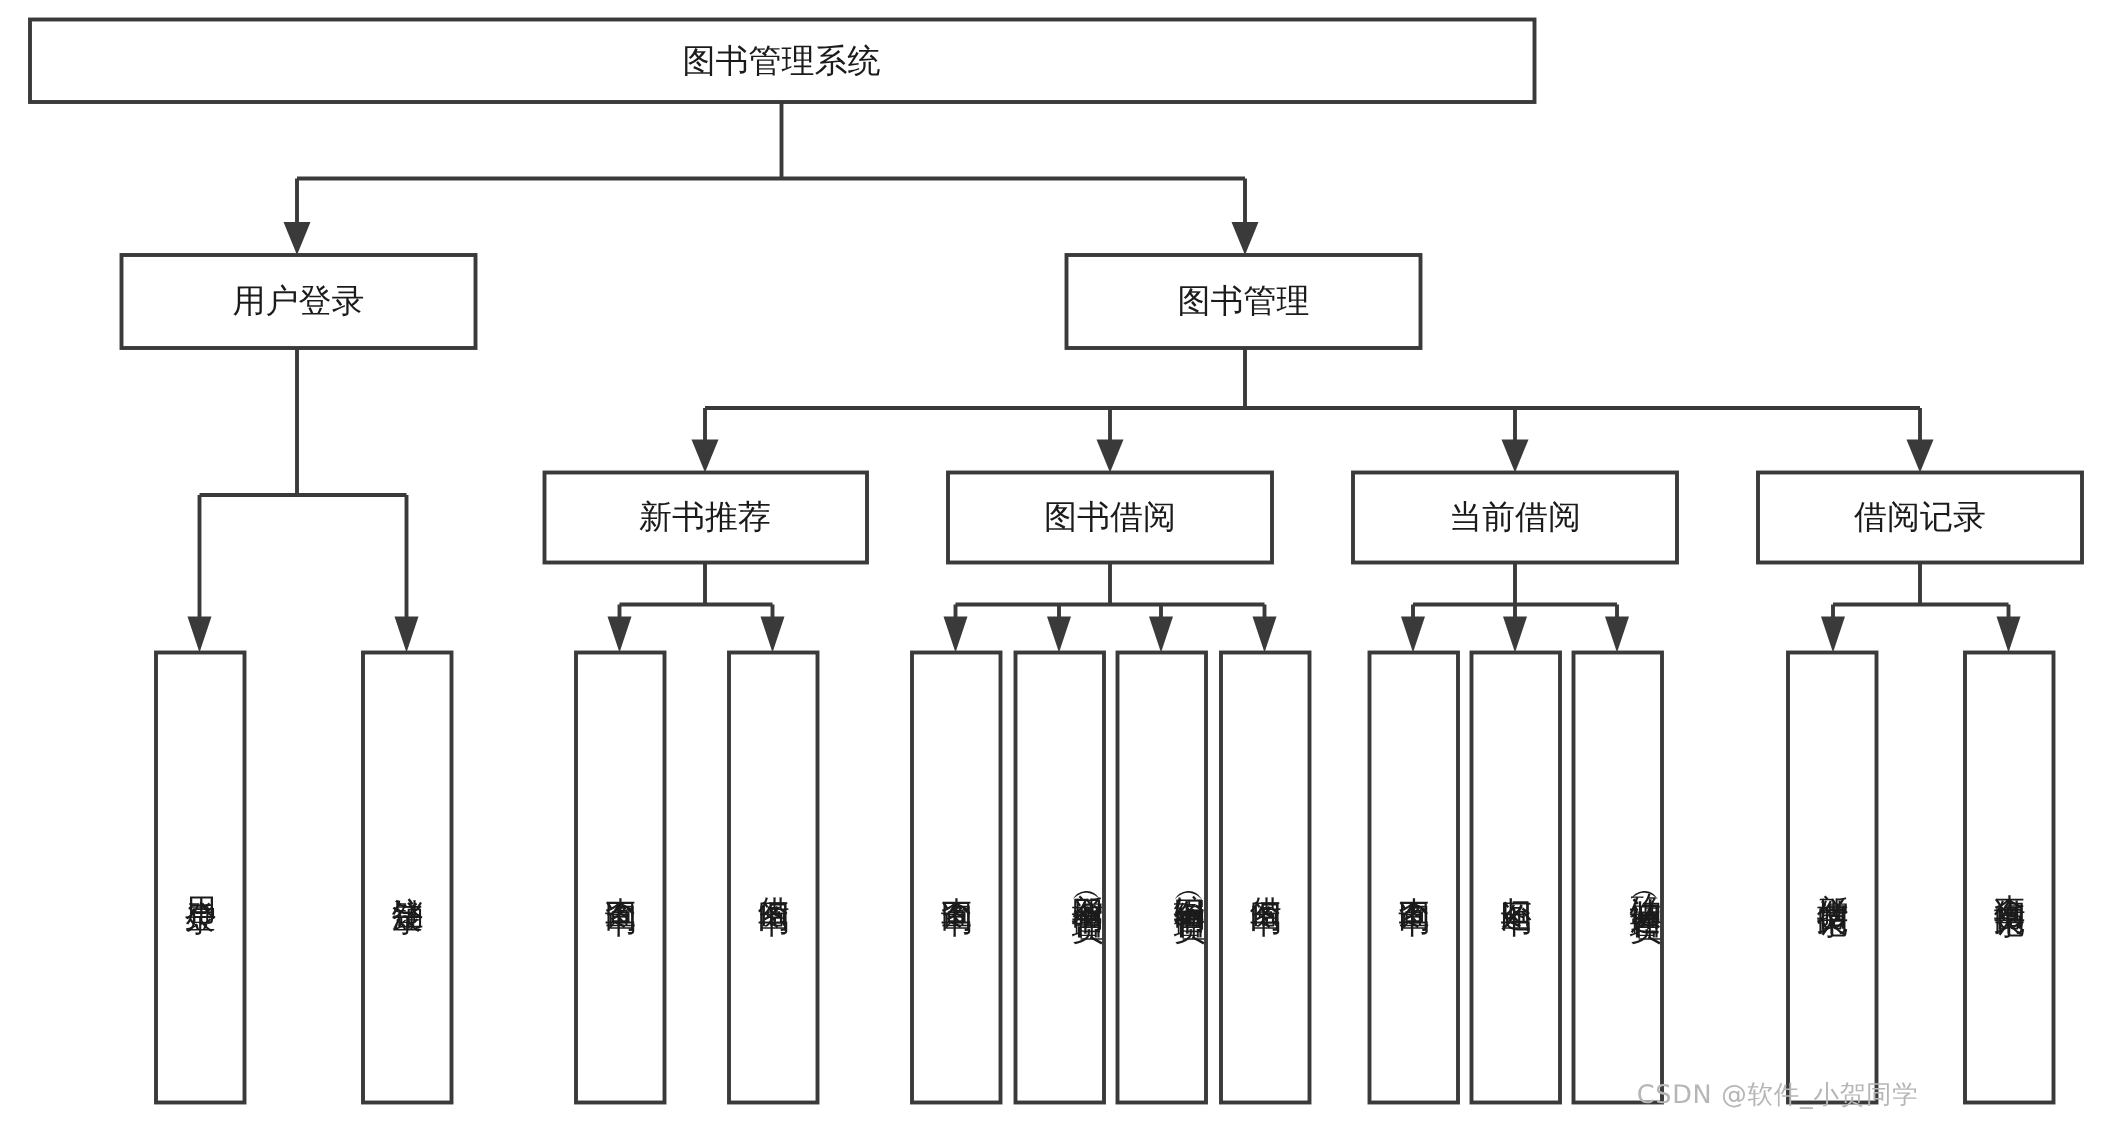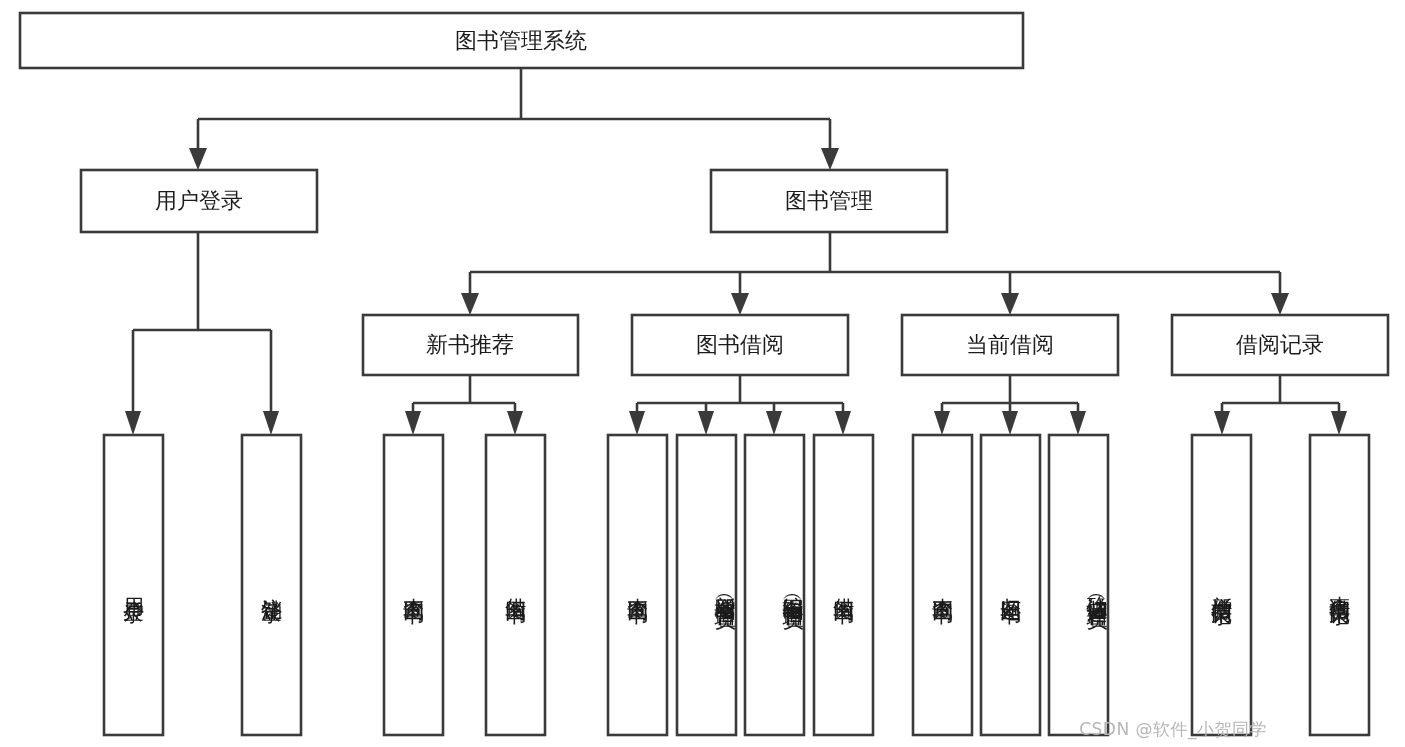--- a/index.html
+++ b/index.html
@@ -60,21 +60,21 @@
     color: #1b1b1b;
     letter-spacing: 2px;
     white-space: nowrap;
     display: flex;
     align-items: center;
     justify-content: center;
     pointer-events: none;
   }
   .watermark {
     position: absolute;
-    right: 12px;
+    right: 0;
     bottom: 6px;
     font-family: "DejaVu Sans", "Liberation Sans", sans-serif;
     font-size: 17px;
     color: #b6b6b6;
     white-space: nowrap;
     letter-spacing: 0.5px;
   }
 </style>
 </head>
 <body>

